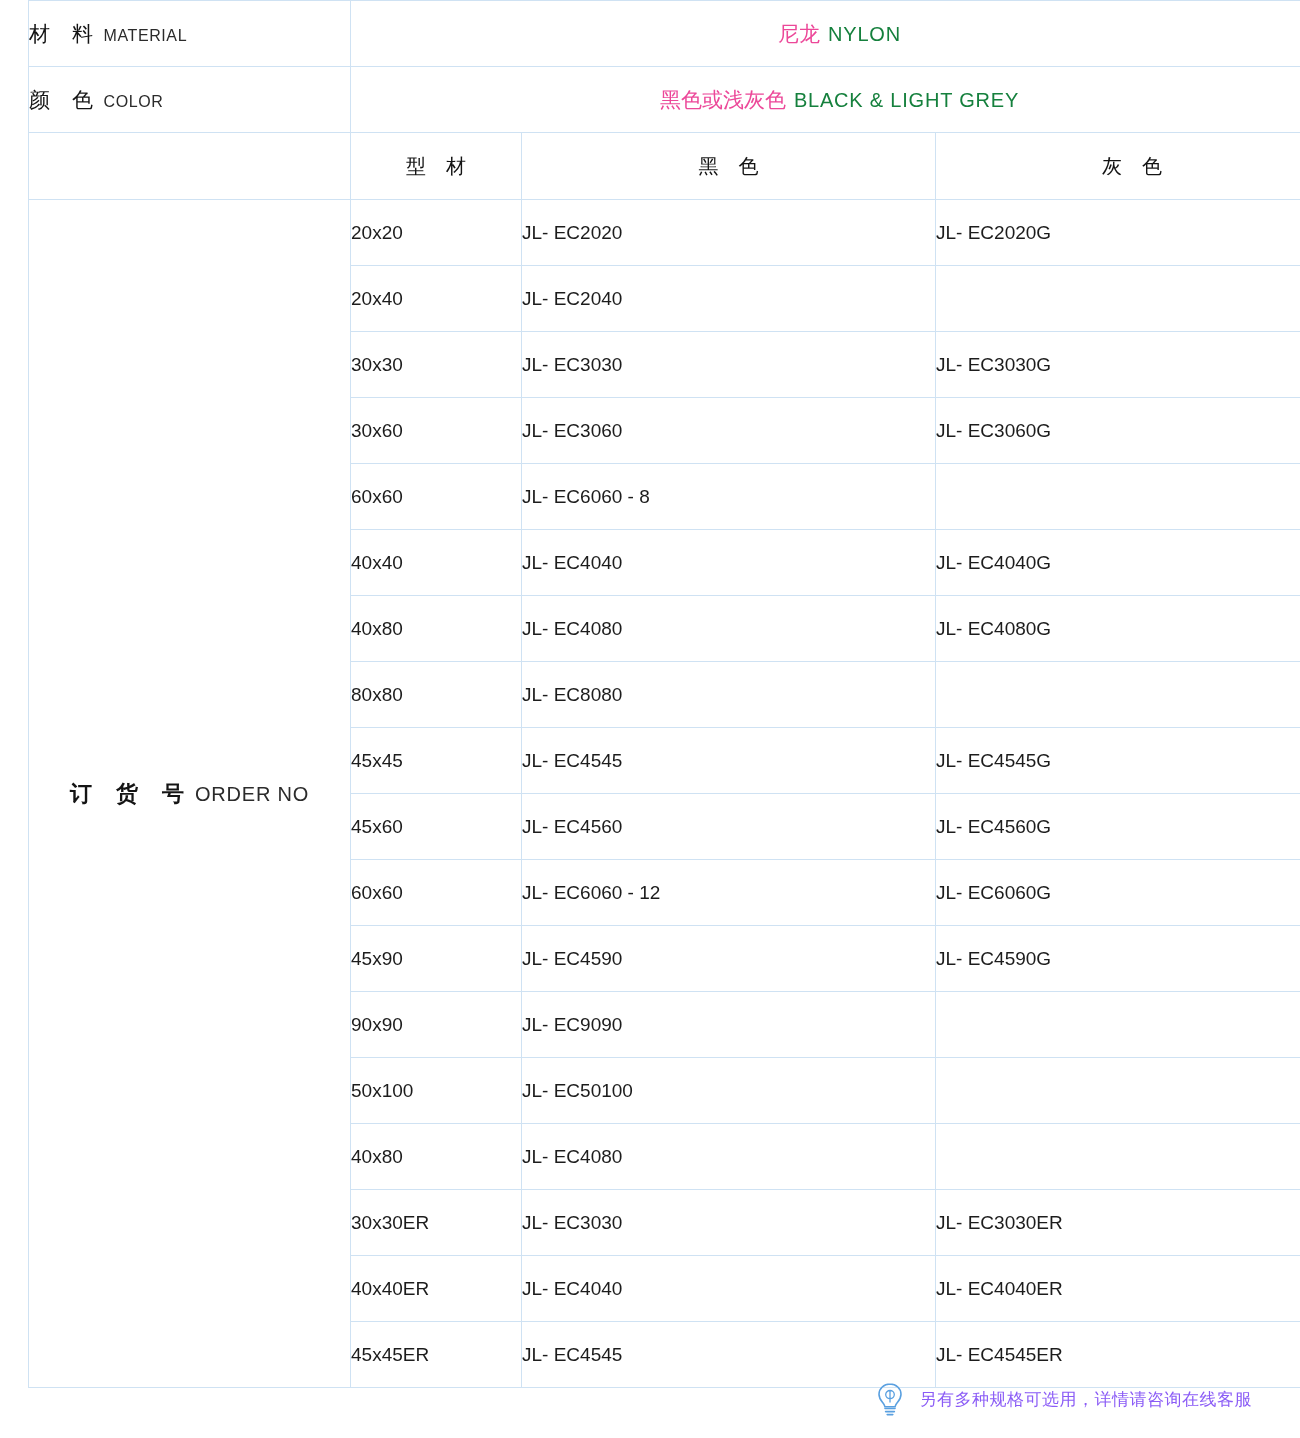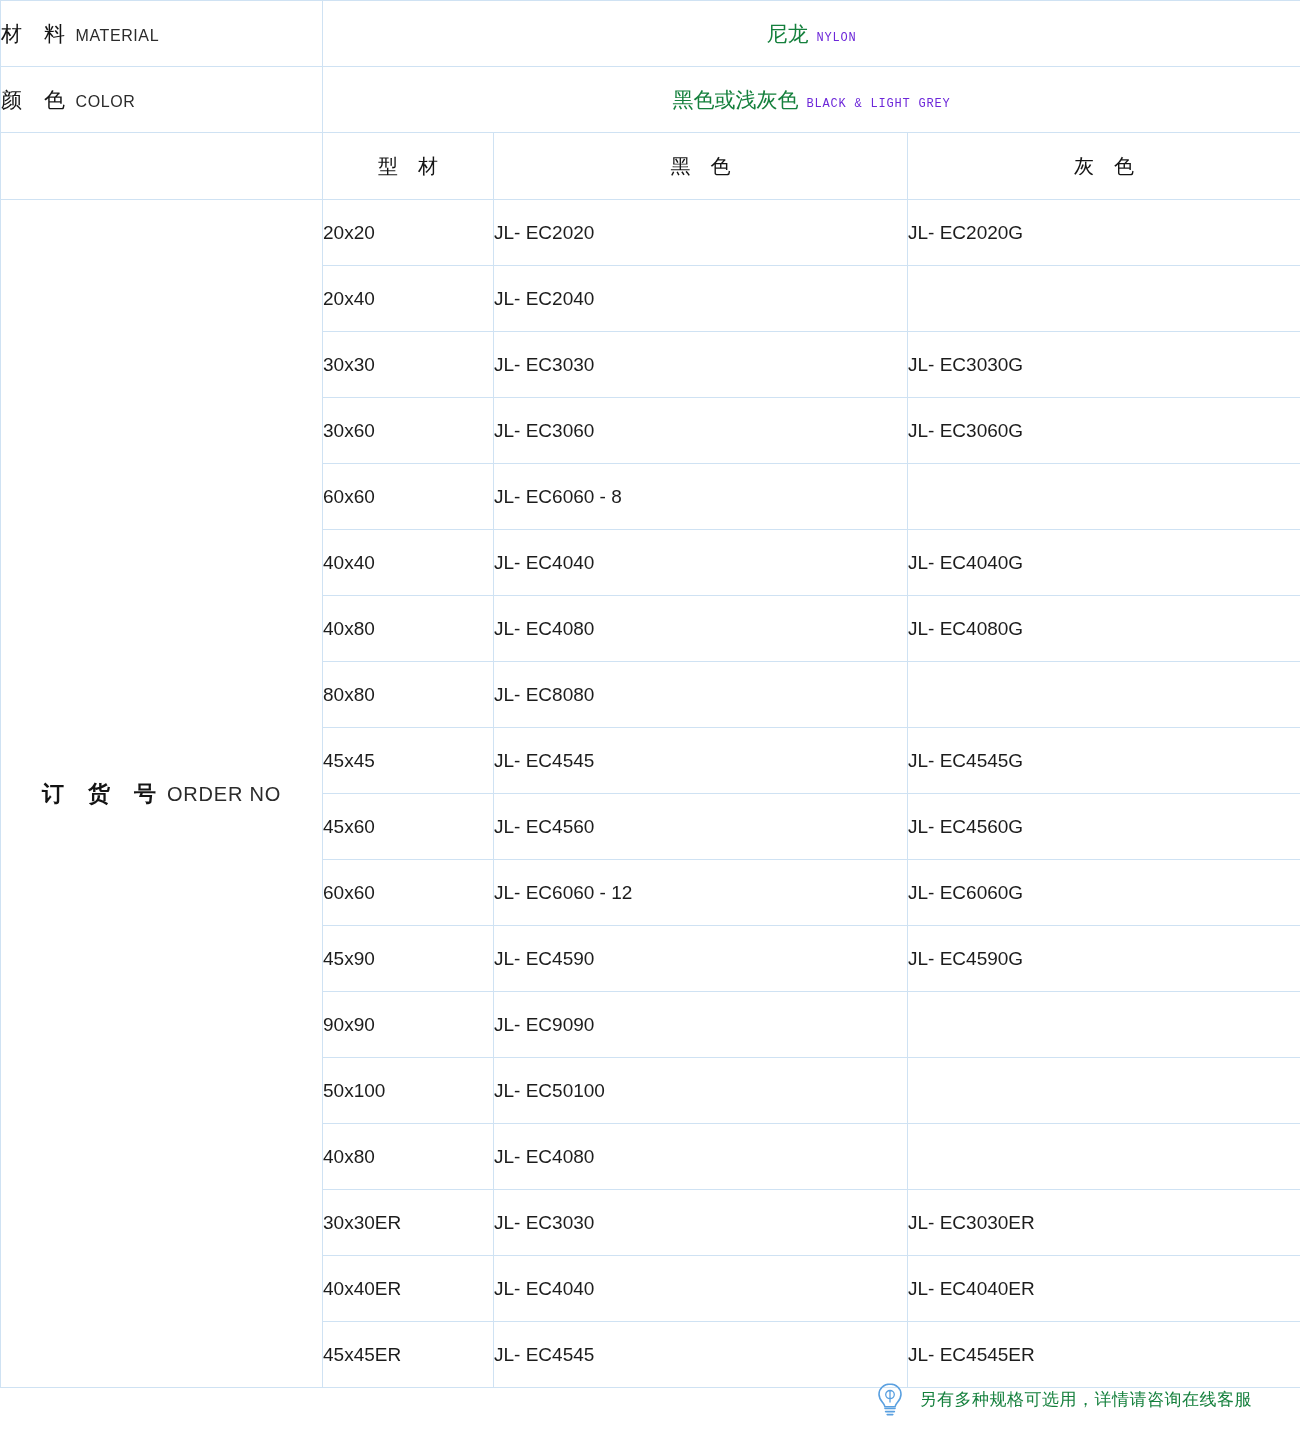--- a/index.html
+++ b/index.html
@@ -11,20 +11,21 @@
     width: 1300px;
     height: 1438px;
     font-family: "Liberation Sans", sans-serif;
     color: #1a1a1a;
     position: relative;
     overflow: hidden;
   }
   .sheet {
     width: 1212px;
     position: relative;
+    padding-left: 28px;
   }
   table.spec {
     border-collapse: collapse;
     width: 1300px;
     table-layout: fixed;
   }
   table.spec td {
     border: 1px solid #cfe2f3;
     padding: 0;
     vertical-align: middle;
@@ -49,28 +50,27 @@
     letter-spacing: 0.6px;
     color: #2b2b2b;
     margin-left: 10px;
   }
   .value-cell {
     text-align: center;
     height: 65px;
   }
   .value-cn {
     font-size: 21px;
+    color: #ec4899;
+  }
+  .value-en {
+    font-size: 20px;
+    letter-spacing: 0.8px;
     color: #15803d;
-  }
-  .value-en {
-    font-size: 12px;
-    letter-spacing: 0.8px;
-    color: #6d28d9;
     margin-left: 8px;
-    font-family: Liberation Mono, monospace;
   }
   .col-empty {
     width: 322px;
     background: #ffffff;
   }
   .sub-head td {
     height: 66px;
     text-align: center;
     font-size: 20px;
     color: #141414;
@@ -116,21 +116,21 @@
     padding-right: 48px;
     box-sizing: border-box;
   }
   .footnote .bulb {
     margin-right: 12px;
     display: inline-flex;
     align-items: center;
   }
   .footnote .text {
     font-size: 17px;
-    color: #15803d;
+    color: #8b5cf6;
     letter-spacing: 0.5px;
   }
 </style>
 </head>
 <body>
 
 <div class="sheet">
 
   <table class="spec">
     <colgroup>

